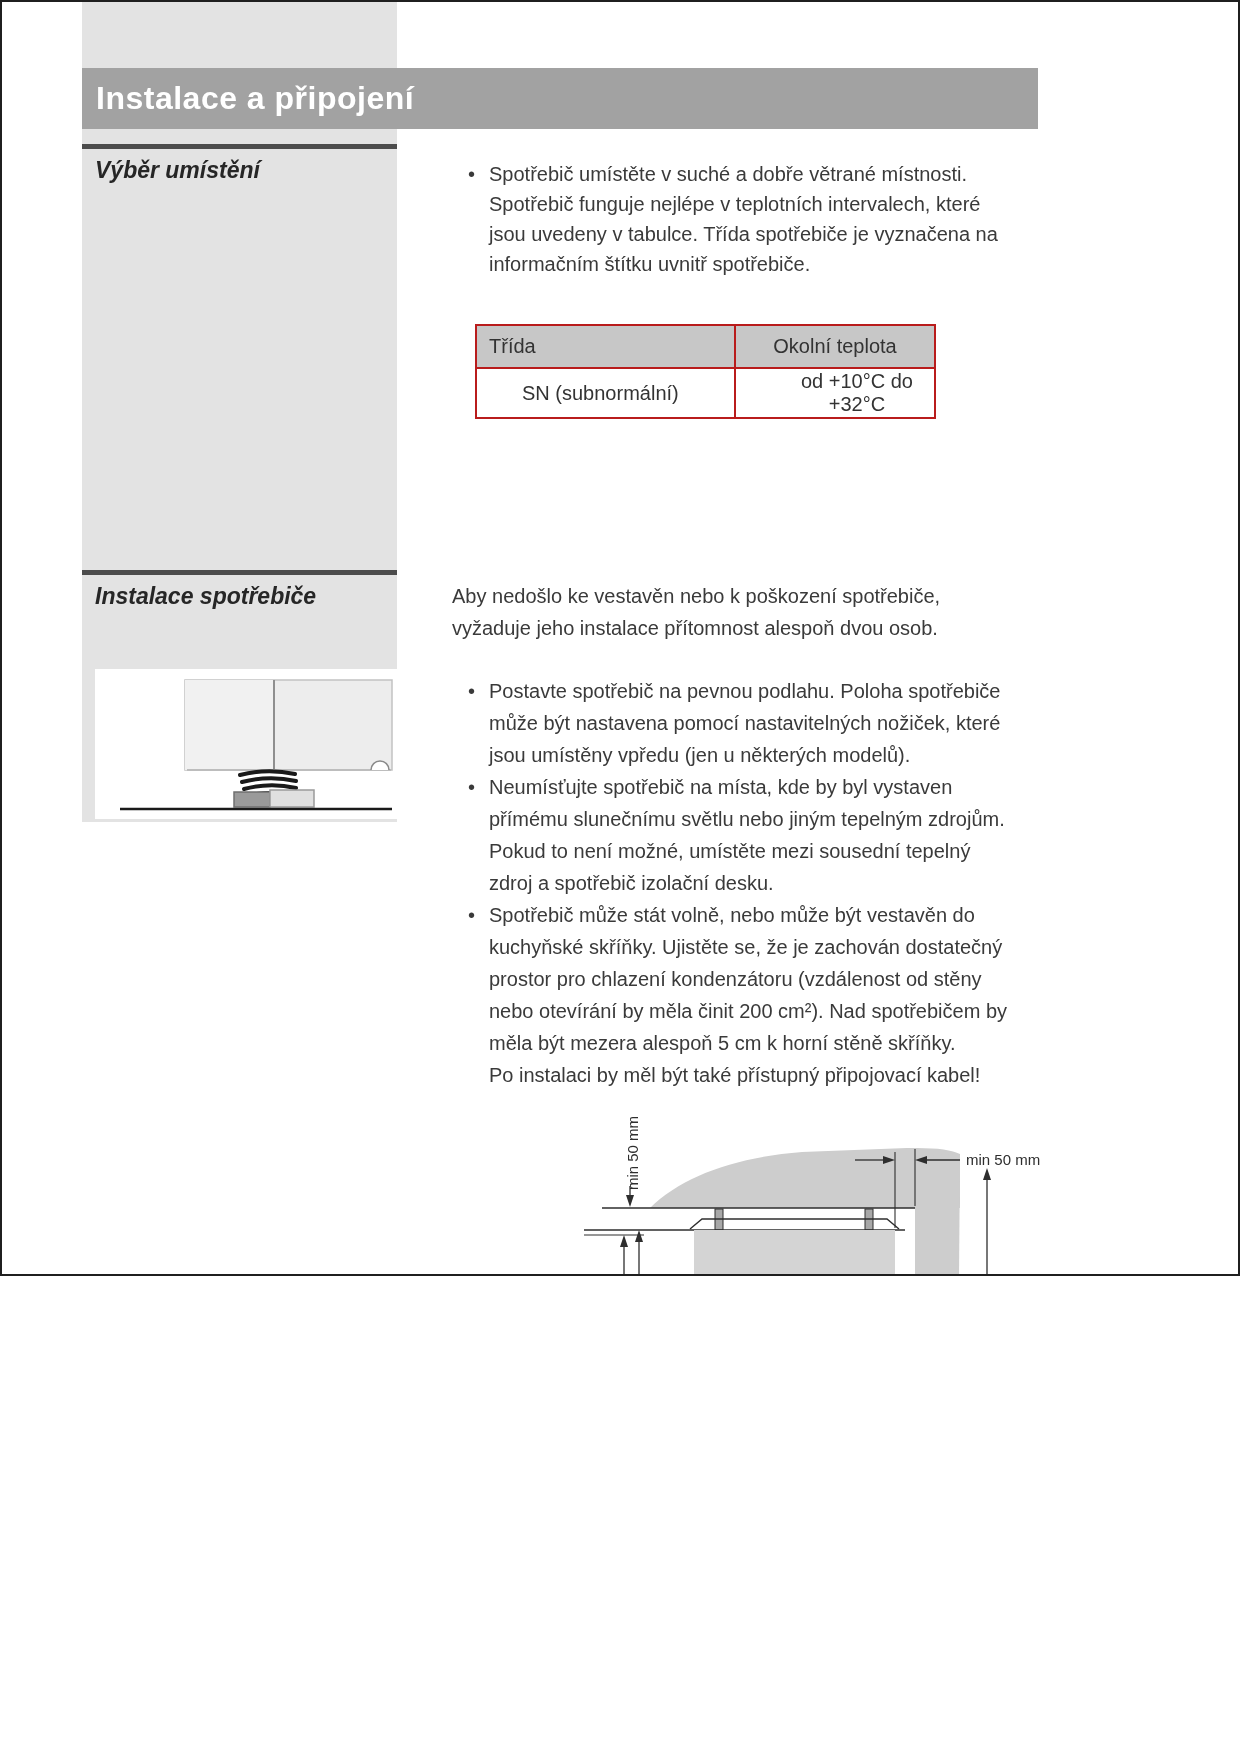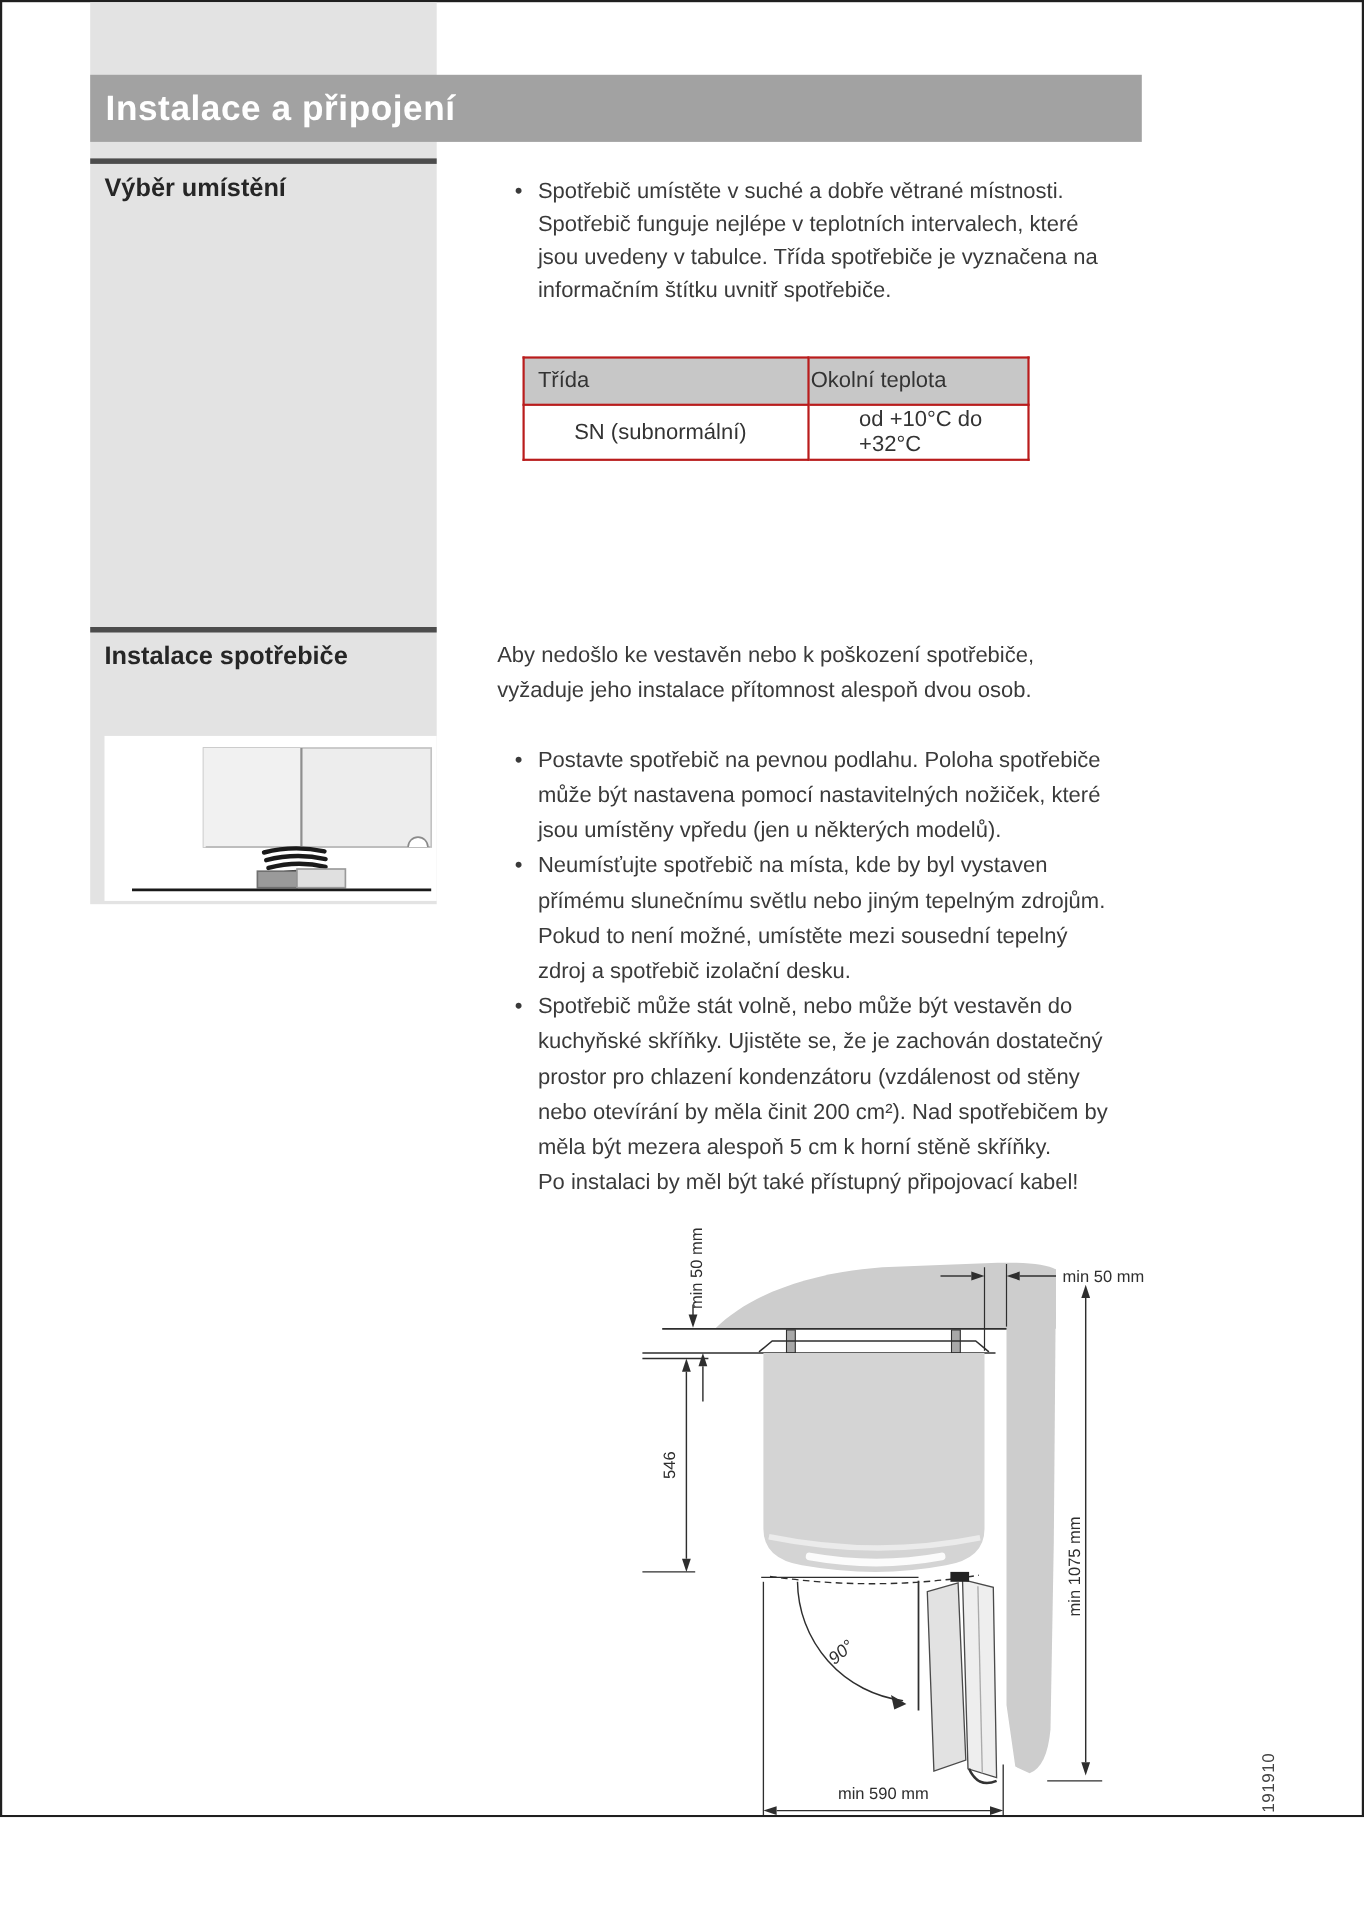--- a/index.html
+++ b/index.html
@@ -1,51 +1,51 @@
 <!DOCTYPE html>
 <html><head>
 <meta charset="utf-8">
 <style>
   html,body { margin:0; padding:0; background:#fff; }
   .page {
-    position:relative; width:1240px; height:1652px; background:#ffffff;
+    position:relative; width:1240px; height:1276px; background:#ffffff;
     border:2px solid #1f1f1f; box-sizing:border-box; overflow:hidden;
     font-family:"Liberation Sans", sans-serif; color:#3a3a3a;
   }
   .sidebar { position:absolute; left:80px; top:0; width:315px; height:820px; background:#e3e3e3; }
   .titlebar {
     position:absolute; left:80px; top:66px; width:956px; height:61px;
     background:#a2a2a2; display:flex; align-items:center;
   }
   .titlebar .t {
     color:#ffffff; font-size:32px; font-weight:bold; margin-left:14px; letter-spacing:0.5px;
   }
   .rule { position:absolute; left:80px; width:315px; height:5px; background:#4c4c4c; }
   .rule1 { top:142px; } .rule2 { top:568px; }
   .sideheading {
     position:absolute; left:93px; width:295px; font-size:23px; font-weight:bold;
-    color:#262626;
+    font-style:italic; color:#262626;
   }
   .sh1 { top:155px; } .sh2 { top:581px; }
   .col { position:absolute; left:450px; width:567px; font-size:20px; color:#3a3a3a; }
   .para1 { top:157px; line-height:30px; }
   .intro { top:578px; line-height:32px; }
   .bullets { top:673px; line-height:32px; }
   .bullet-row { display:flex; }
   .bullet-row .marker { flex:0 0 21px; margin-left:16px; }
   .bullet-row .btxt { flex:1; white-space:pre-line; }
   table.climate {
     position:absolute; left:473px; top:322px; width:440px; border-collapse:collapse;
     table-layout:fixed; font-size:20px; color:#333;
   }
   table.climate th, table.climate td { border:2px solid #b91c1c; }
   table.climate th { background:#c7c7c7; font-weight:normal; height:39px; }
   table.climate td { height:38px; background:#fff;padding-left:45px; }
   .c1 { width:244px; text-align:left; padding-left:12px; }
-  .c2 { width:196px; text-align:left; }
+  .c2 { width:196px; text-align:center; }
   .figure-box { position:absolute; left:93px; top:667px; width:302px; height:150px; background:#ffffff; }
   .diagram-wrap { position:absolute; left:530px; top:1100px; width:520px; height:565px; }
   .doc-code {
     position:absolute; left:1143px; top:1576px; height:70px;
     writing-mode:vertical-rl; transform:rotate(180deg);
     font-size:15.5px; color:#444; letter-spacing:0.5px;
   }
   .page-num {
     position:absolute; left:1078px; top:1670px; width:64px; height:48px;
     border:2px solid #222; box-sizing:border-box; display:flex;

